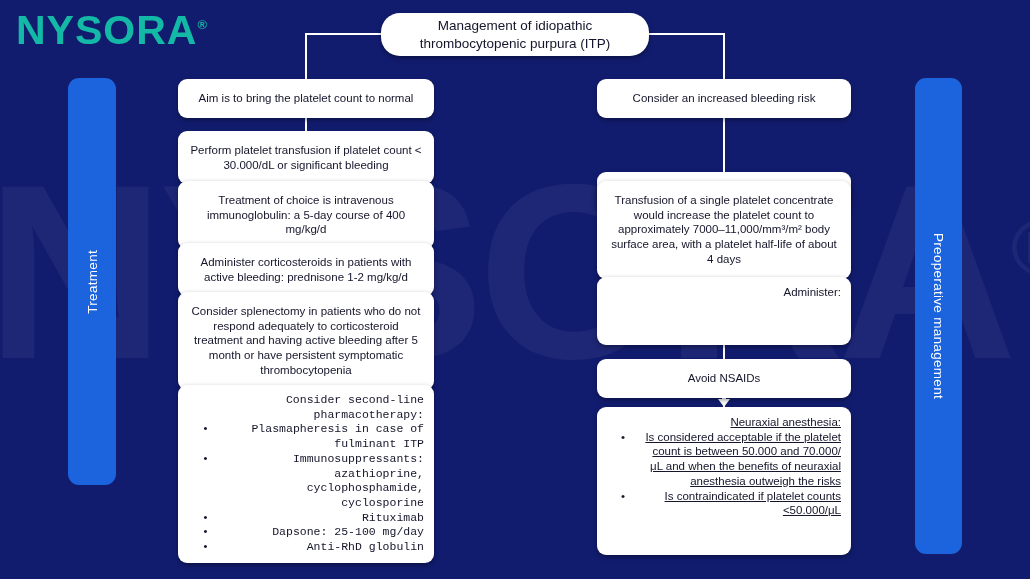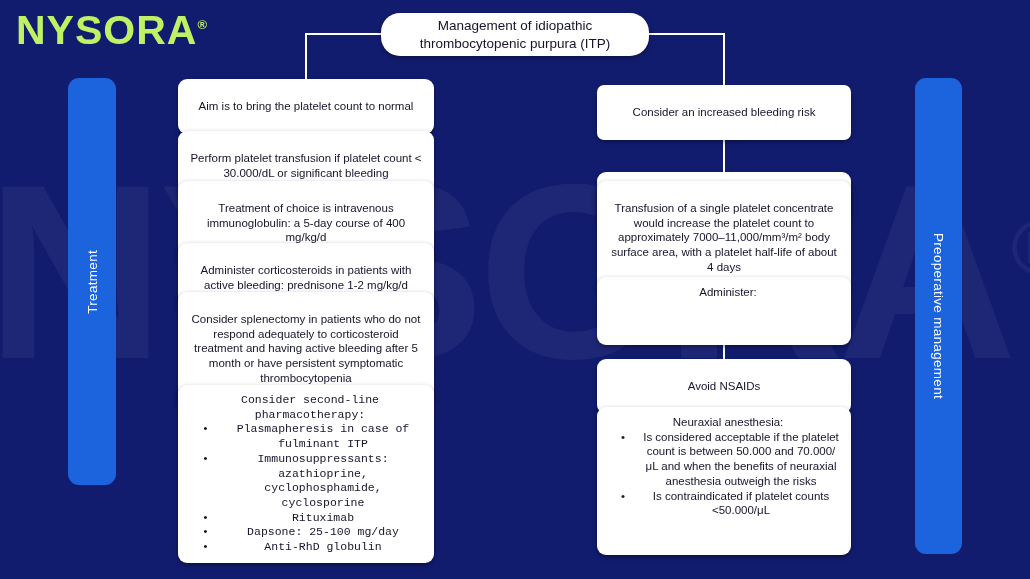--- a/index.html
+++ b/index.html
@@ -22,21 +22,21 @@
   .watermark{
     position:absolute;left:-14px;top:148px;z-index:0;
     font-size:248px;font-weight:bold;letter-spacing:-6px;
     color:rgba(255,255,255,0.05);white-space:nowrap;line-height:1;
     user-select:none;
   }
   .watermark sup{font-size:78px;vertical-align:super;letter-spacing:0;}
   
   .logo{
     position:absolute;left:16px;top:8px;z-index:3;
-    color:#bef264;font-size:41px;font-weight:bold;letter-spacing:1px;line-height:1.1;
+    color:#14b8a6;font-size:41px;font-weight:bold;letter-spacing:1px;line-height:1.1;
   }
   .logo sup{font-size:13px;vertical-align:super;letter-spacing:0;}
   
   .title-box{
     position:absolute;left:381px;top:13px;width:268px;min-height:43px;z-index:2;
     background:var(--box-bg);border-radius:19px;
     box-shadow:0 2px 5px rgba(0,0,0,0.4);
     display:flex;align-items:center;justify-content:center;
     padding:4px 14px;text-align:center;
     color:var(--box-text);font-size:13.5px;line-height:1.3;
@@ -57,44 +57,44 @@
   .lane-treatment{left:68px;top:78px;width:48px;height:407px;}
   .lane-preop{left:915px;top:78px;width:47px;height:476px;}
   .lane-label{color:#fff;font-size:13.5px;letter-spacing:0.3px;writing-mode:vertical-rl;}
   .lane-treatment .lane-label{transform:rotate(180deg);}
   
   .box{
     position:absolute;z-index:2;background:var(--box-bg);border-radius:9px;
     box-shadow:0 2px 5px rgba(0,0,0,0.4);
     color:var(--box-text);font-size:11.5px;line-height:1.28;
     display:flex;align-items:center;justify-content:center;
-    text-align:center;padding:20px 12px;
+    text-align:center;padding:12px 12px;
   }
   .col-left .box{left:178px;width:256px;}
   .col-right .box{left:597px;width:254px;}
   .box.bullet-box{
-    display:block;text-align:center;padding:8px 10px 8px 10px;
+    display:block;text-align:right;padding:8px 10px 8px 10px;
   }
   .bullet-box .box-header{padding-left:8px;}
   .bullet-box ul{list-style:none;}
   .bullet-box li{position:relative;padding-left:34px;}
   .bullet-box li::before{content:"\2022";position:absolute;left:14px;top:0;}
   
   .bL0{top:79px;min-height:34px;}
   .bL1{top:131px;min-height:36px;}
   .bL2{top:181px;min-height:47px;}
   .bL3{top:243px;min-height:35px;}
   .bL4{top:292px;min-height:80px;}
   .bL5{top:385px;min-height:112px;font-family:Liberation Mono, monospace;}
-  .bR0{top:85px;min-height:34px;border-radius:7px;}
+  .bR0{top:79px;min-height:34px;}
   .bR1{top:131px;min-height:35px;margin-top:41px;}
   .bR2{top:181px;min-height:79px;text-align:center;}
   .bR3{top:277px;min-height:68px;}
   .bR4{top:359px;min-height:34px;}
-  .bR5{top:407px;min-height:148px;}
+  .bR5{top:407px;min-height:148px;text-decoration:underline;}
 </style>
 </head>
 <body>
 
 <div class="canvas">
 
   <div class="watermark"><span>NYSORA</span><sup>®</sup></div>
 
   <div class="logo"><span>NYSORA</span><sup>®</sup></div>
 

